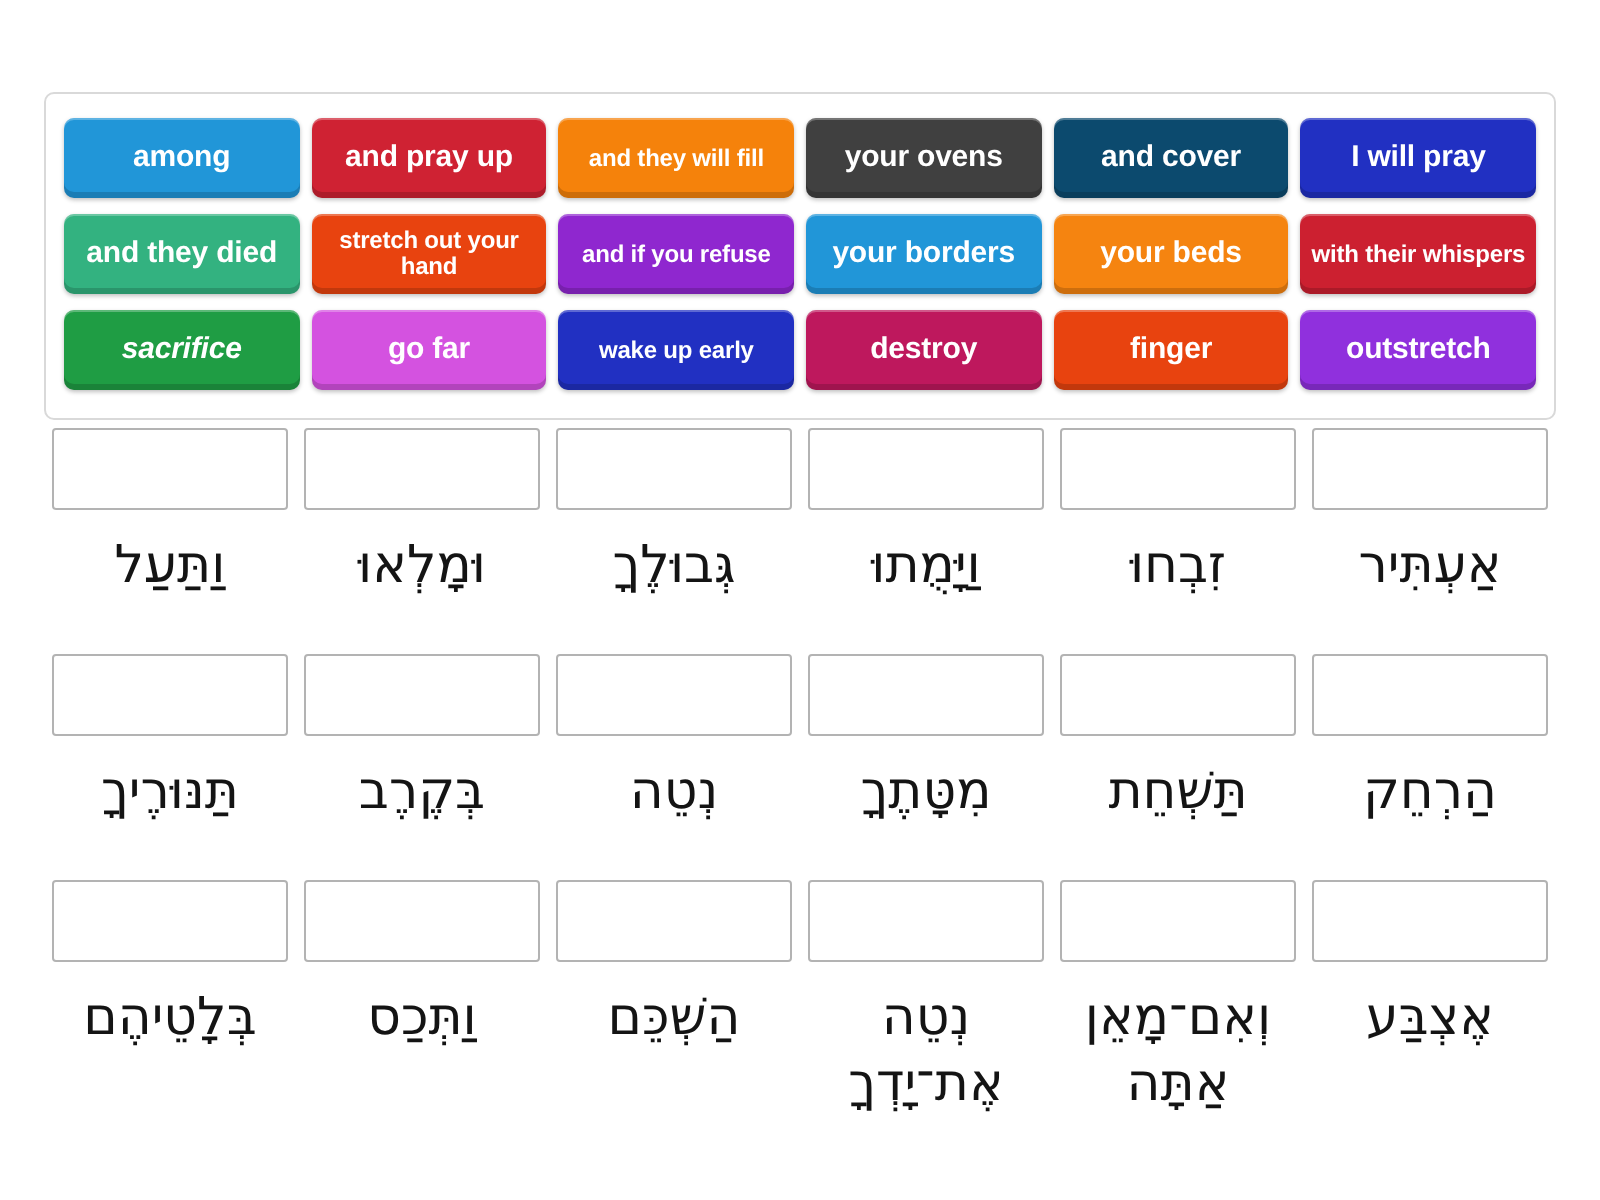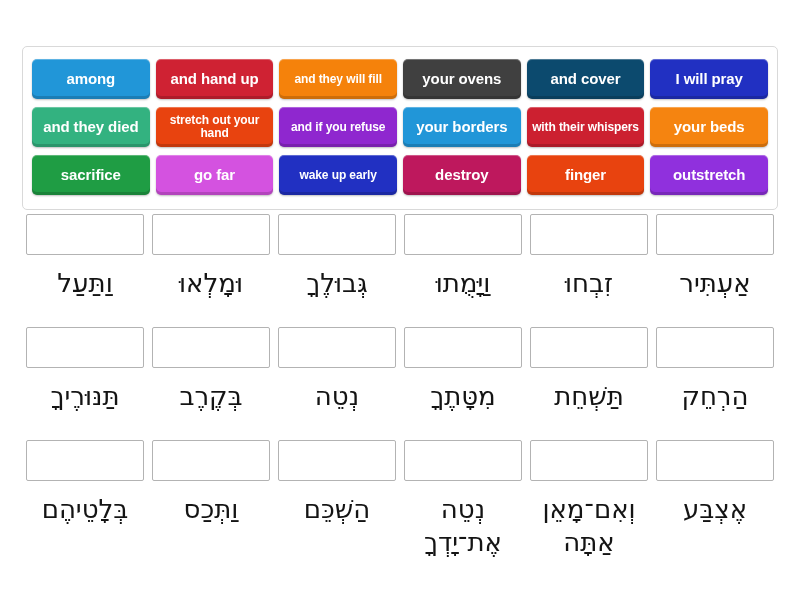--- a/index.html
+++ b/index.html
@@ -120,21 +120,21 @@
 <body>
 
 <div id="app">
 
   <div class="tile-bank">
     <div class="tile-row">
       <div class="tile-cell">
         <div class="tile" style="background: rgb(33, 150, 216);">among</div>
       </div>
       <div class="tile-cell">
-        <div class="tile" style="background: rgb(207, 34, 51);">and hand up</div>
+        <div class="tile" style="background: rgb(207, 34, 51);">and pray up</div>
       </div>
       <div class="tile-cell">
         <div class="tile two-line" style="background: rgb(245, 130, 11);">and they will fill</div>
       </div>
       <div class="tile-cell">
         <div class="tile" style="background: #404040;">your ovens</div>
       </div>
       <div class="tile-cell">
         <div class="tile" style="background: #0c4a6e;">and cover</div>
       </div>
@@ -150,30 +150,30 @@
       <div class="tile-cell">
         <div class="tile two-line" style="background: rgb(232, 67, 15);">stretch out your hand</div>
       </div>
       <div class="tile-cell">
         <div class="tile two-line" style="background: rgb(143, 39, 207);">and if you refuse</div>
       </div>
       <div class="tile-cell">
         <div class="tile" style="background: rgb(33, 150, 216);">your borders</div>
       </div>
       <div class="tile-cell">
+        <div class="tile" style="background: rgb(245, 132, 16);">your beds</div>
+      </div>
+      <div class="tile-cell">
         <div class="tile two-line" style="background: rgb(204, 32, 48);">with their whispers</div>
       </div>
-      <div class="tile-cell">
-        <div class="tile" style="background: rgb(245, 132, 16);">your beds</div>
-      </div>
     </div>
 
     <div class="tile-row">
       <div class="tile-cell">
-        <div class="tile" style="background: rgb(31, 157, 68);">sacrifice</div>
+        <div class="tile" style="background: rgb(31, 157, 68); font-style: italic;">sacrifice</div>
       </div>
       <div class="tile-cell">
         <div class="tile" style="background: rgb(212, 82, 224);">go far</div>
       </div>
       <div class="tile-cell">
         <div class="tile two-line" style="background: rgb(33, 48, 194);">wake up early</div>
       </div>
       <div class="tile-cell">
         <div class="tile" style="background: #be185d;">destroy</div>
       </div>

